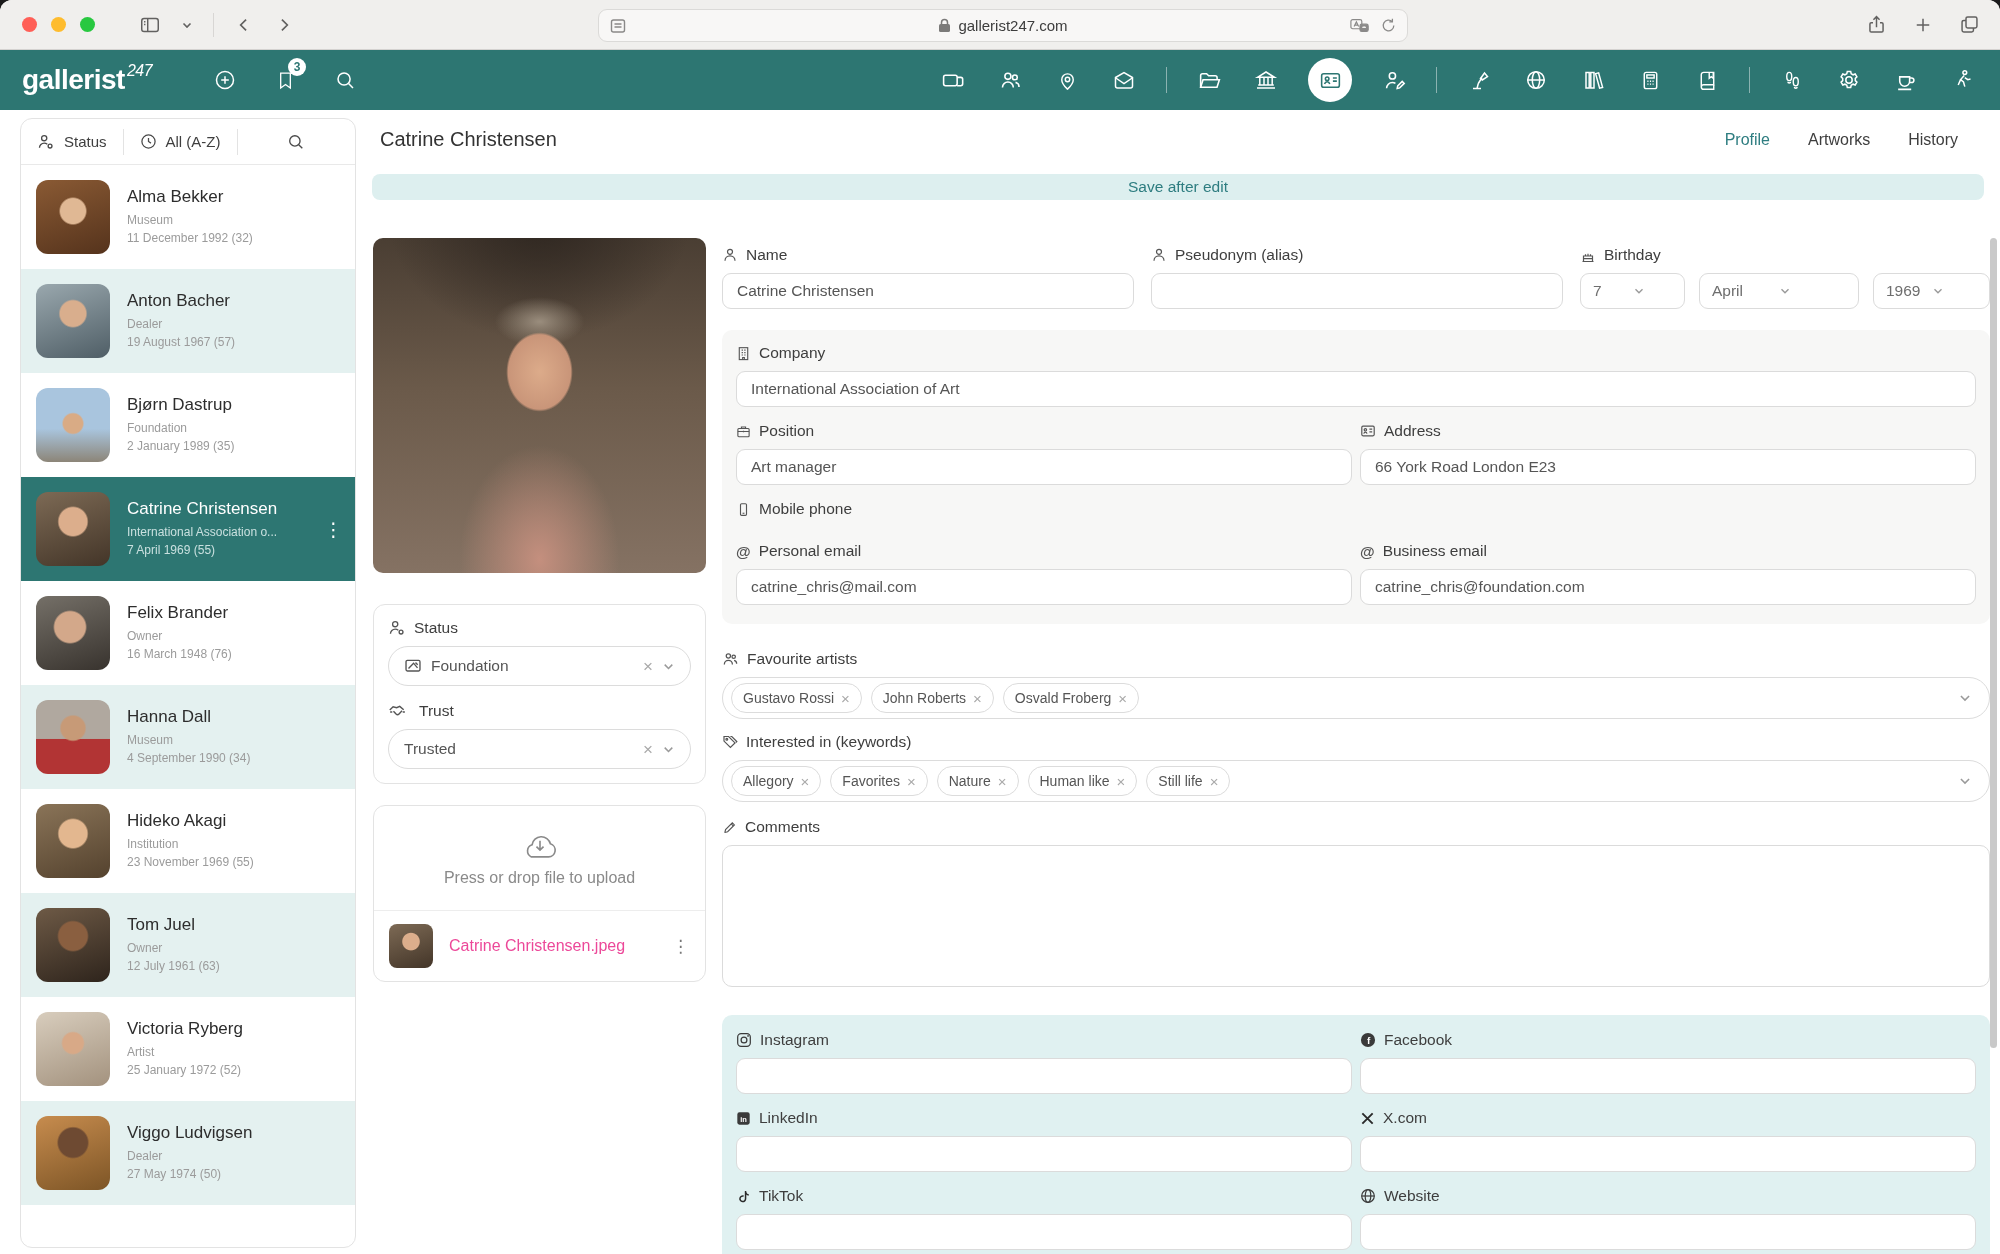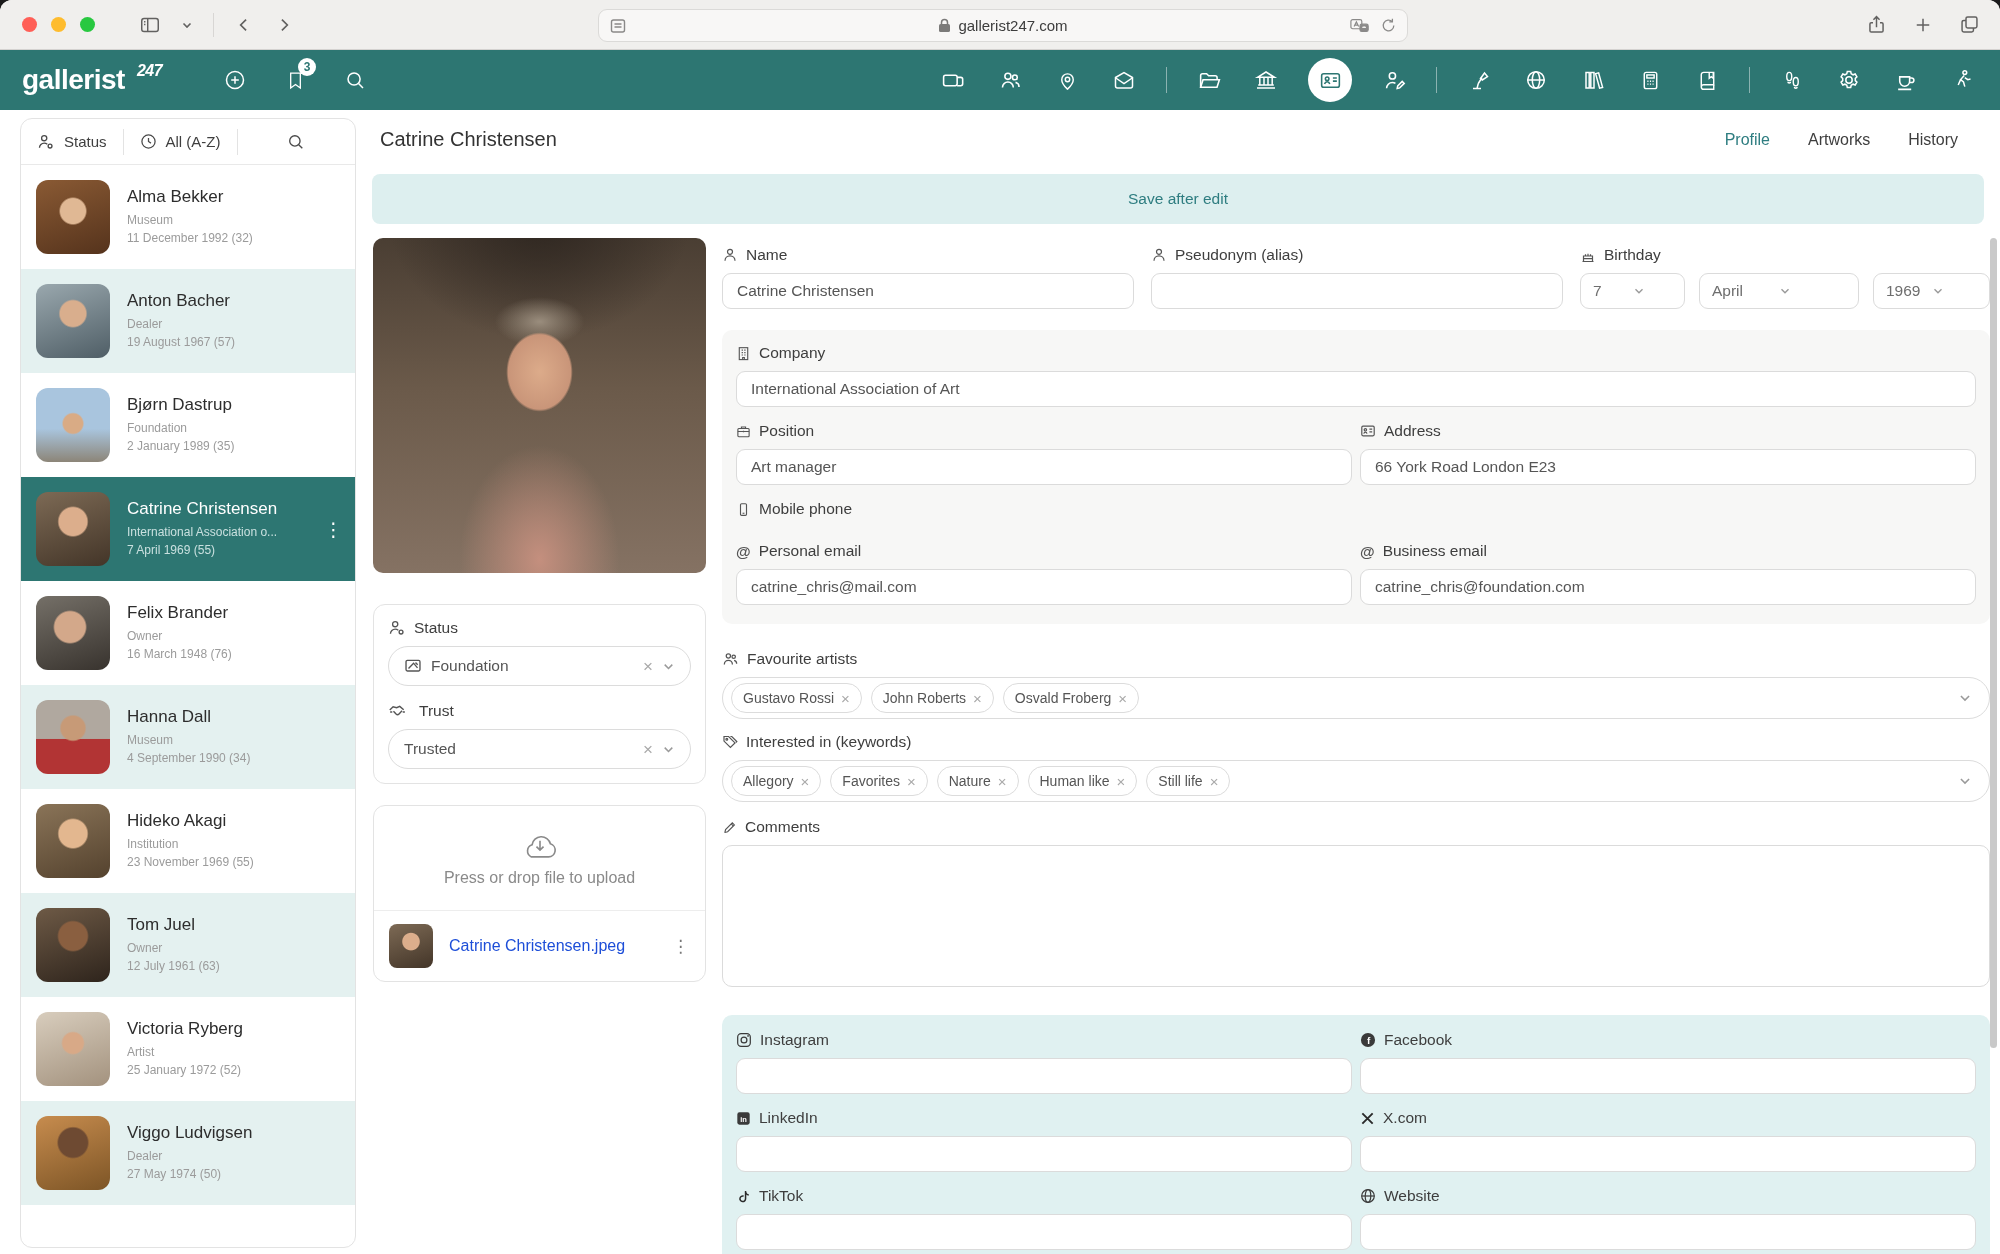--- a/index.html
+++ b/index.html
@@ -16,21 +16,21 @@
   .chrome-left { display:flex; align-items:center; gap:20px; margin-left:44px; }
   .navsep { width:1px; height:24px; background:#d8d6d4; }
   .addr { position:absolute; left:598px; top:9px; width:810px; height:33px; background:#f8f7f6; border:1px solid #dbdad8; border-radius:9px; display:flex; align-items:center; padding:0 10px; }
   .addr-center { position:absolute; left:0; right:0; display:flex; justify-content:center; align-items:center; gap:7px; color:#3d3d3d; font-size:15px; }
   .addr-right { margin-left:auto; display:flex; align-items:center; gap:10px; color:#8a8988; z-index:2;}
   .chrome-right { position:absolute; right:20px; display:flex; align-items:center; gap:26px; color:#626160; }
 
   
   .appbar { height:60px; background:#2d7672; display:flex; align-items:center; padding:0 22px; color:#fff; }
   .logo { font-size:28px; font-weight:bold; letter-spacing:-0.5px; display:flex; align-items:flex-start; cursor:default; }
-  .logo sup { font-size:16px; font-weight:700; margin-left:12px; margin-top:-2px; font-style:italic; }
+  .logo sup { font-size:16px; font-weight:400; margin-left:2px; margin-top:-2px; font-style:italic; }
   .appbar-left { display:flex; align-items:center; gap:30px; margin-left:58px; }
   .abico { position:relative; display:flex; align-items:center; justify-content:center; width:30px; height:30px; cursor:pointer; }
   .badge { position:absolute; top:-7px; right:-6px; background:#fff; color:#2d7672; font-size:12px; font-weight:bold; width:18px; height:18px; border-radius:50%; display:flex; align-items:center; justify-content:center; }
   .appbar-right { margin-left:auto; display:flex; align-items:center; gap:27px; }
   .abdiv { width:1px; height:26px; background:rgba(255,255,255,.45); }
   .abico.active { width:44px; height:44px; background:#fff; border-radius:50%; color:#2d7672; }
 
   
   .content { position:absolute; top:110px; left:0; right:0; bottom:0; background:#fff; }
 
@@ -63,21 +63,21 @@
   .contact-item:nth-of-type(9) .avatar{background:radial-gradient(circle at 50% 42%,#d8a987 0 18%,transparent 21%),linear-gradient(160deg,#d8cdbd,#a3927e);}
   .contact-item:nth-of-type(10) .avatar{background:radial-gradient(circle at 50% 36%,#6e4a32 0 24%,transparent 27%),linear-gradient(160deg,#c78c4e,#7d5526);}
 
   
   .main { position:absolute; left:372px; top:0; right:0; bottom:0; }
   .main-header { position:absolute; left:8px; right:42px; top:18px; display:flex; align-items:center; }
   .page-title { font-size:20px; font-weight:500; color:#333; }
   .tabs { margin-left:auto; display:flex; gap:38px; font-size:16px; color:#3e3e3e; }
   .tab { cursor:pointer; }
   .tab.active { color:#2e7d80; }
-  .save-bar { position:absolute; left:0; top:64px; width:1612px; height:50px; background:#ddefef; border-radius:8px; display:flex; align-items:center; justify-content:center; color:#2e7d80; font-size:15.5px; cursor:pointer; }
+  .save-bar { position:absolute; left:0; top:64px; width:1612px; height:26px; background:#ddefef; border-radius:8px; display:flex; align-items:center; justify-content:center; color:#2e7d80; font-size:15.5px; cursor:pointer; }
 
   .left-col { position:absolute; left:1px; top:128px; width:333px; }
   .big-photo { height:335px; border-radius:10px;
     background:
       radial-gradient(ellipse 52px 62px at 50% 40%, #dcab8a 0%, #c99579 60%, transparent 64%),
       radial-gradient(ellipse 62px 34px at 50% 25%, #9a8d7d 0%, transparent 72%),
       radial-gradient(ellipse 105px 150px at 50% 96%, #c48f7e 0%, transparent 76%),
       radial-gradient(ellipse 210px 170px at 50% -6%, #2e2620 0%, transparent 72%),
       linear-gradient(180deg,#4a3e33 0%,#6b5a4a 45%,#857263 100%);
   }
@@ -90,21 +90,21 @@
   .xico { color:#a9a9a9; font-size:17px; line-height:1; cursor:pointer; }
   .chev { color:#9a9a9a; display:flex; cursor:pointer; }
   .trust-gap { margin-top:15px;gap:12px; }
 
   .upload-card { margin-top:21px; overflow:hidden; }
   .dropzone { padding:22px 0 23px; text-align:center; color:#8a8a8a; border-bottom:1px solid #ededed; cursor:pointer; }
   .dropzone .hint { font-size:16px; margin-top:9px; }
   .file-row { display:flex; align-items:center; gap:16px; padding:13px 15px; }
   .fthumb { width:44px; height:44px; border-radius:8px; flex-shrink:0;
     background:radial-gradient(circle at 50% 40%,#dcae8c 0 24%,transparent 27%),linear-gradient(160deg,#7d6a55,#433528); }
-  .fname { font-size:16px; color:#1d4ed8; }
+  .fname { font-size:16px; color:#ec4899; }
   .vdots { margin-left:auto; color:#777; font-size:17px; letter-spacing:1px; cursor:pointer; }
 
   
   .form-col { position:absolute; left:350px; top:128px; width:1268px; }
   .row3 { display:grid; grid-template-columns:412px 412px 1fr; column-gap:17px; margin-top:8px; }
   .tfield { width:100%; height:36px; border:1px solid #dbdbdb; border-radius:9px; background:#fff; padding:0 14px; font-size:15.5px; color:#555; font-family:inherit; outline:none; }
   .bday-grid { display:grid; grid-template-columns:105px 160px 1fr; column-gap:14px; }
   .dd { height:36px; border:1px solid #dbdbdb; border-radius:9px; background:#fff; display:flex; align-items:center; padding:0 12px; font-size:15.5px; color:#6e6e6e; cursor:pointer; }
   .dd span { flex:1; }
   .graypanel { margin-top:21px; background:#f7f7f6; border-radius:10px; padding:14px 14px 19px; }

